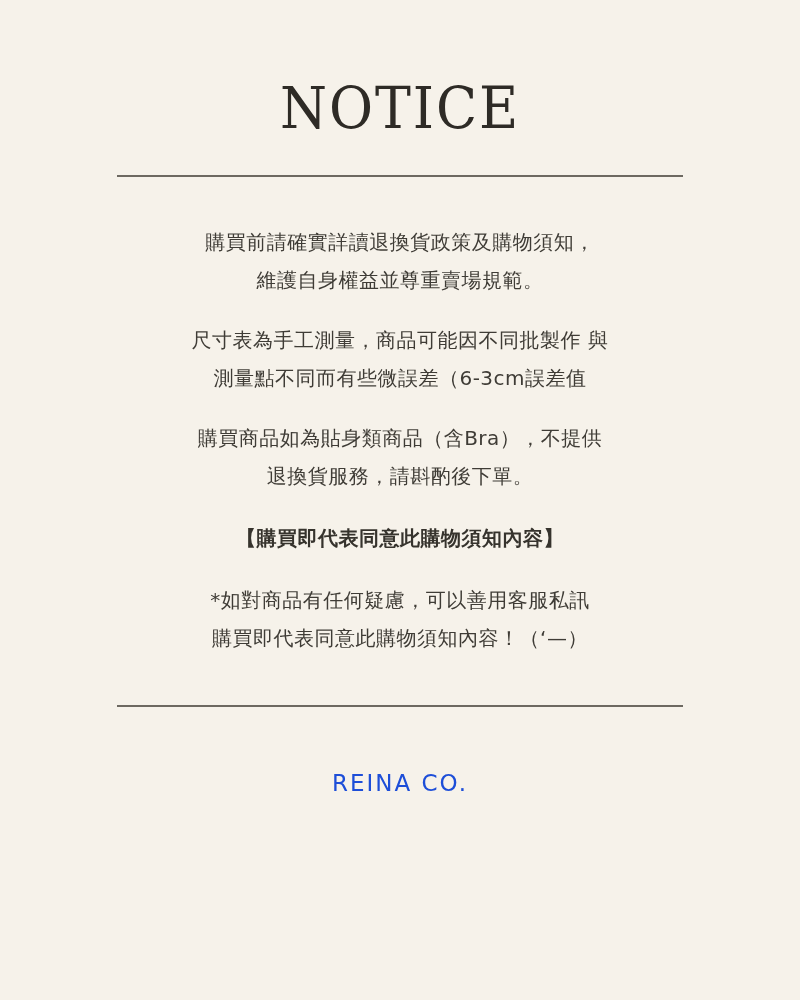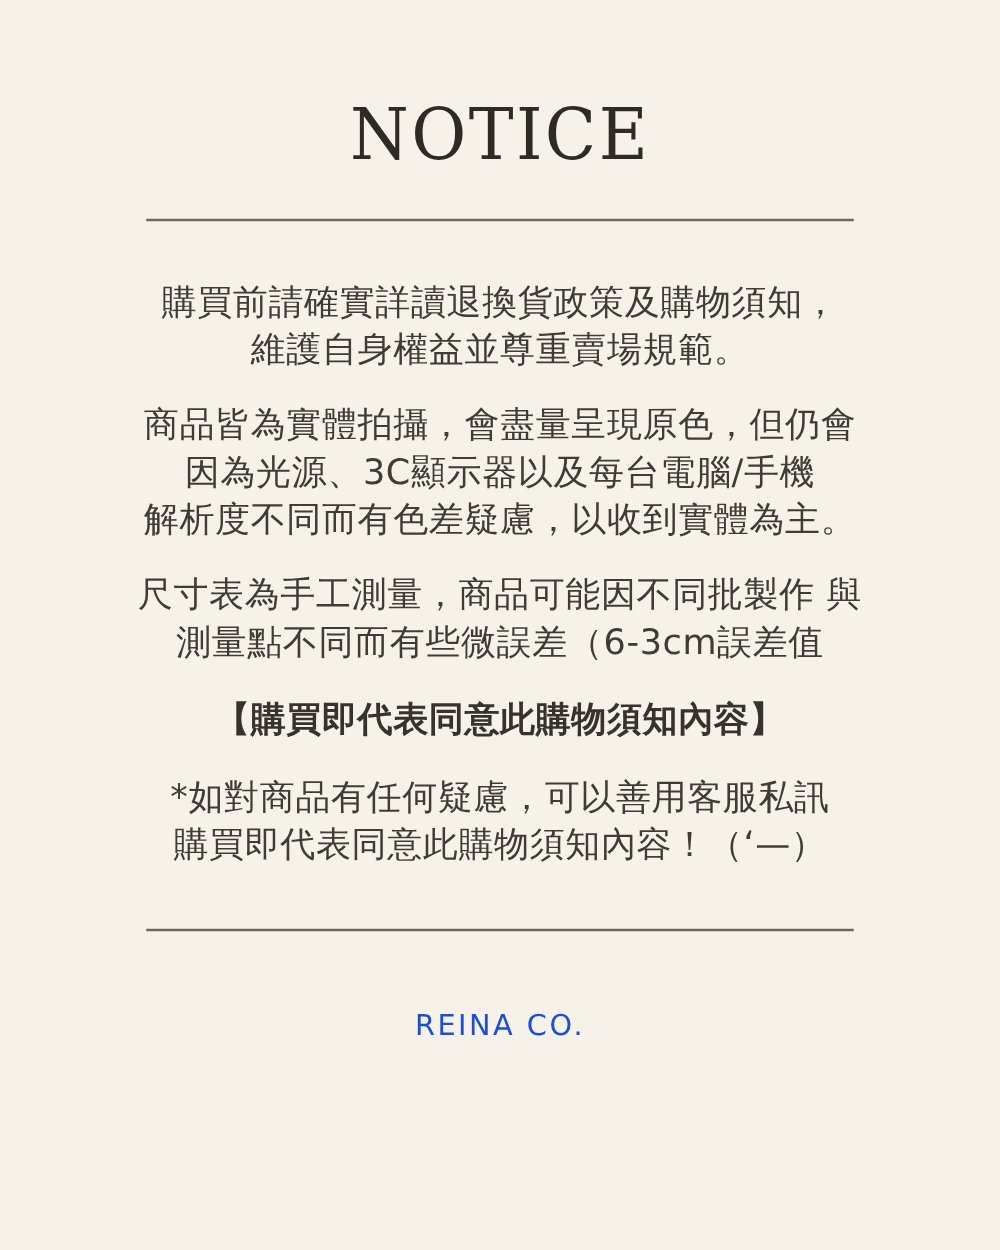--- a/index.html
+++ b/index.html
@@ -40,21 +40,21 @@
     margin: 0;
     flex-shrink: 0;
   }
   .divider-top {
     margin-top: 37px;
   }
   .content {
     margin-top: 46px;
     width: 620px;
     text-align: center;
-    font-size: 28px;
+    font-size: 20px;
     line-height: 38px;
     letter-spacing: 0.5px;
   }
   .para {
     margin: 0 0 22px 0;
   }
   .para-emphasis {
     font-weight: bold;
     margin: 24px 0;
     color: #36332d;
@@ -82,31 +82,30 @@
 
   <div class="divider divider-top"></div>
 
   <div class="content">
 
     <p class="para">
       <span class="line">購買前請確實詳讀退換貨政策及購物須知，</span><br>
       <span class="line">維護自身權益並尊重賣場規範。</span>
     </p>
 
-    <p class="para">
-      <span class="line">商品皆為實體拍攝，會盡量呈現原色，但仍會</span><br>
-      <span class="line">因為光源、3C顯示器以及每台電腦/手機</span><br>
-      <span class="line">解析度不同而有色差疑慮，以收到實體為主。</span>
-    </p>
 
     <p class="para">
       <span class="line">尺寸表為手工測量，商品可能因不同批製作 與</span><br>
       <span class="line">測量點不同而有些微誤差（6-3cm誤差值</span><br>
     </p>
 
+    <p class="para">
+      <span class="line">購買商品如為貼身類商品（含Bra），不提供</span><br>
+      <span class="line">退換貨服務，請斟酌後下單。</span>
+    </p>
 
     <p class="para para-emphasis">
       <span class="line">【購買即代表同意此購物須知內容】</span>
     </p>
 
     <p class="para">
       <span class="line">*如對商品有任何疑慮，可以善用客服私訊</span><br>
       <span class="line">購買即代表同意此購物須知內容！（‘—）</span>
     </p>
 

